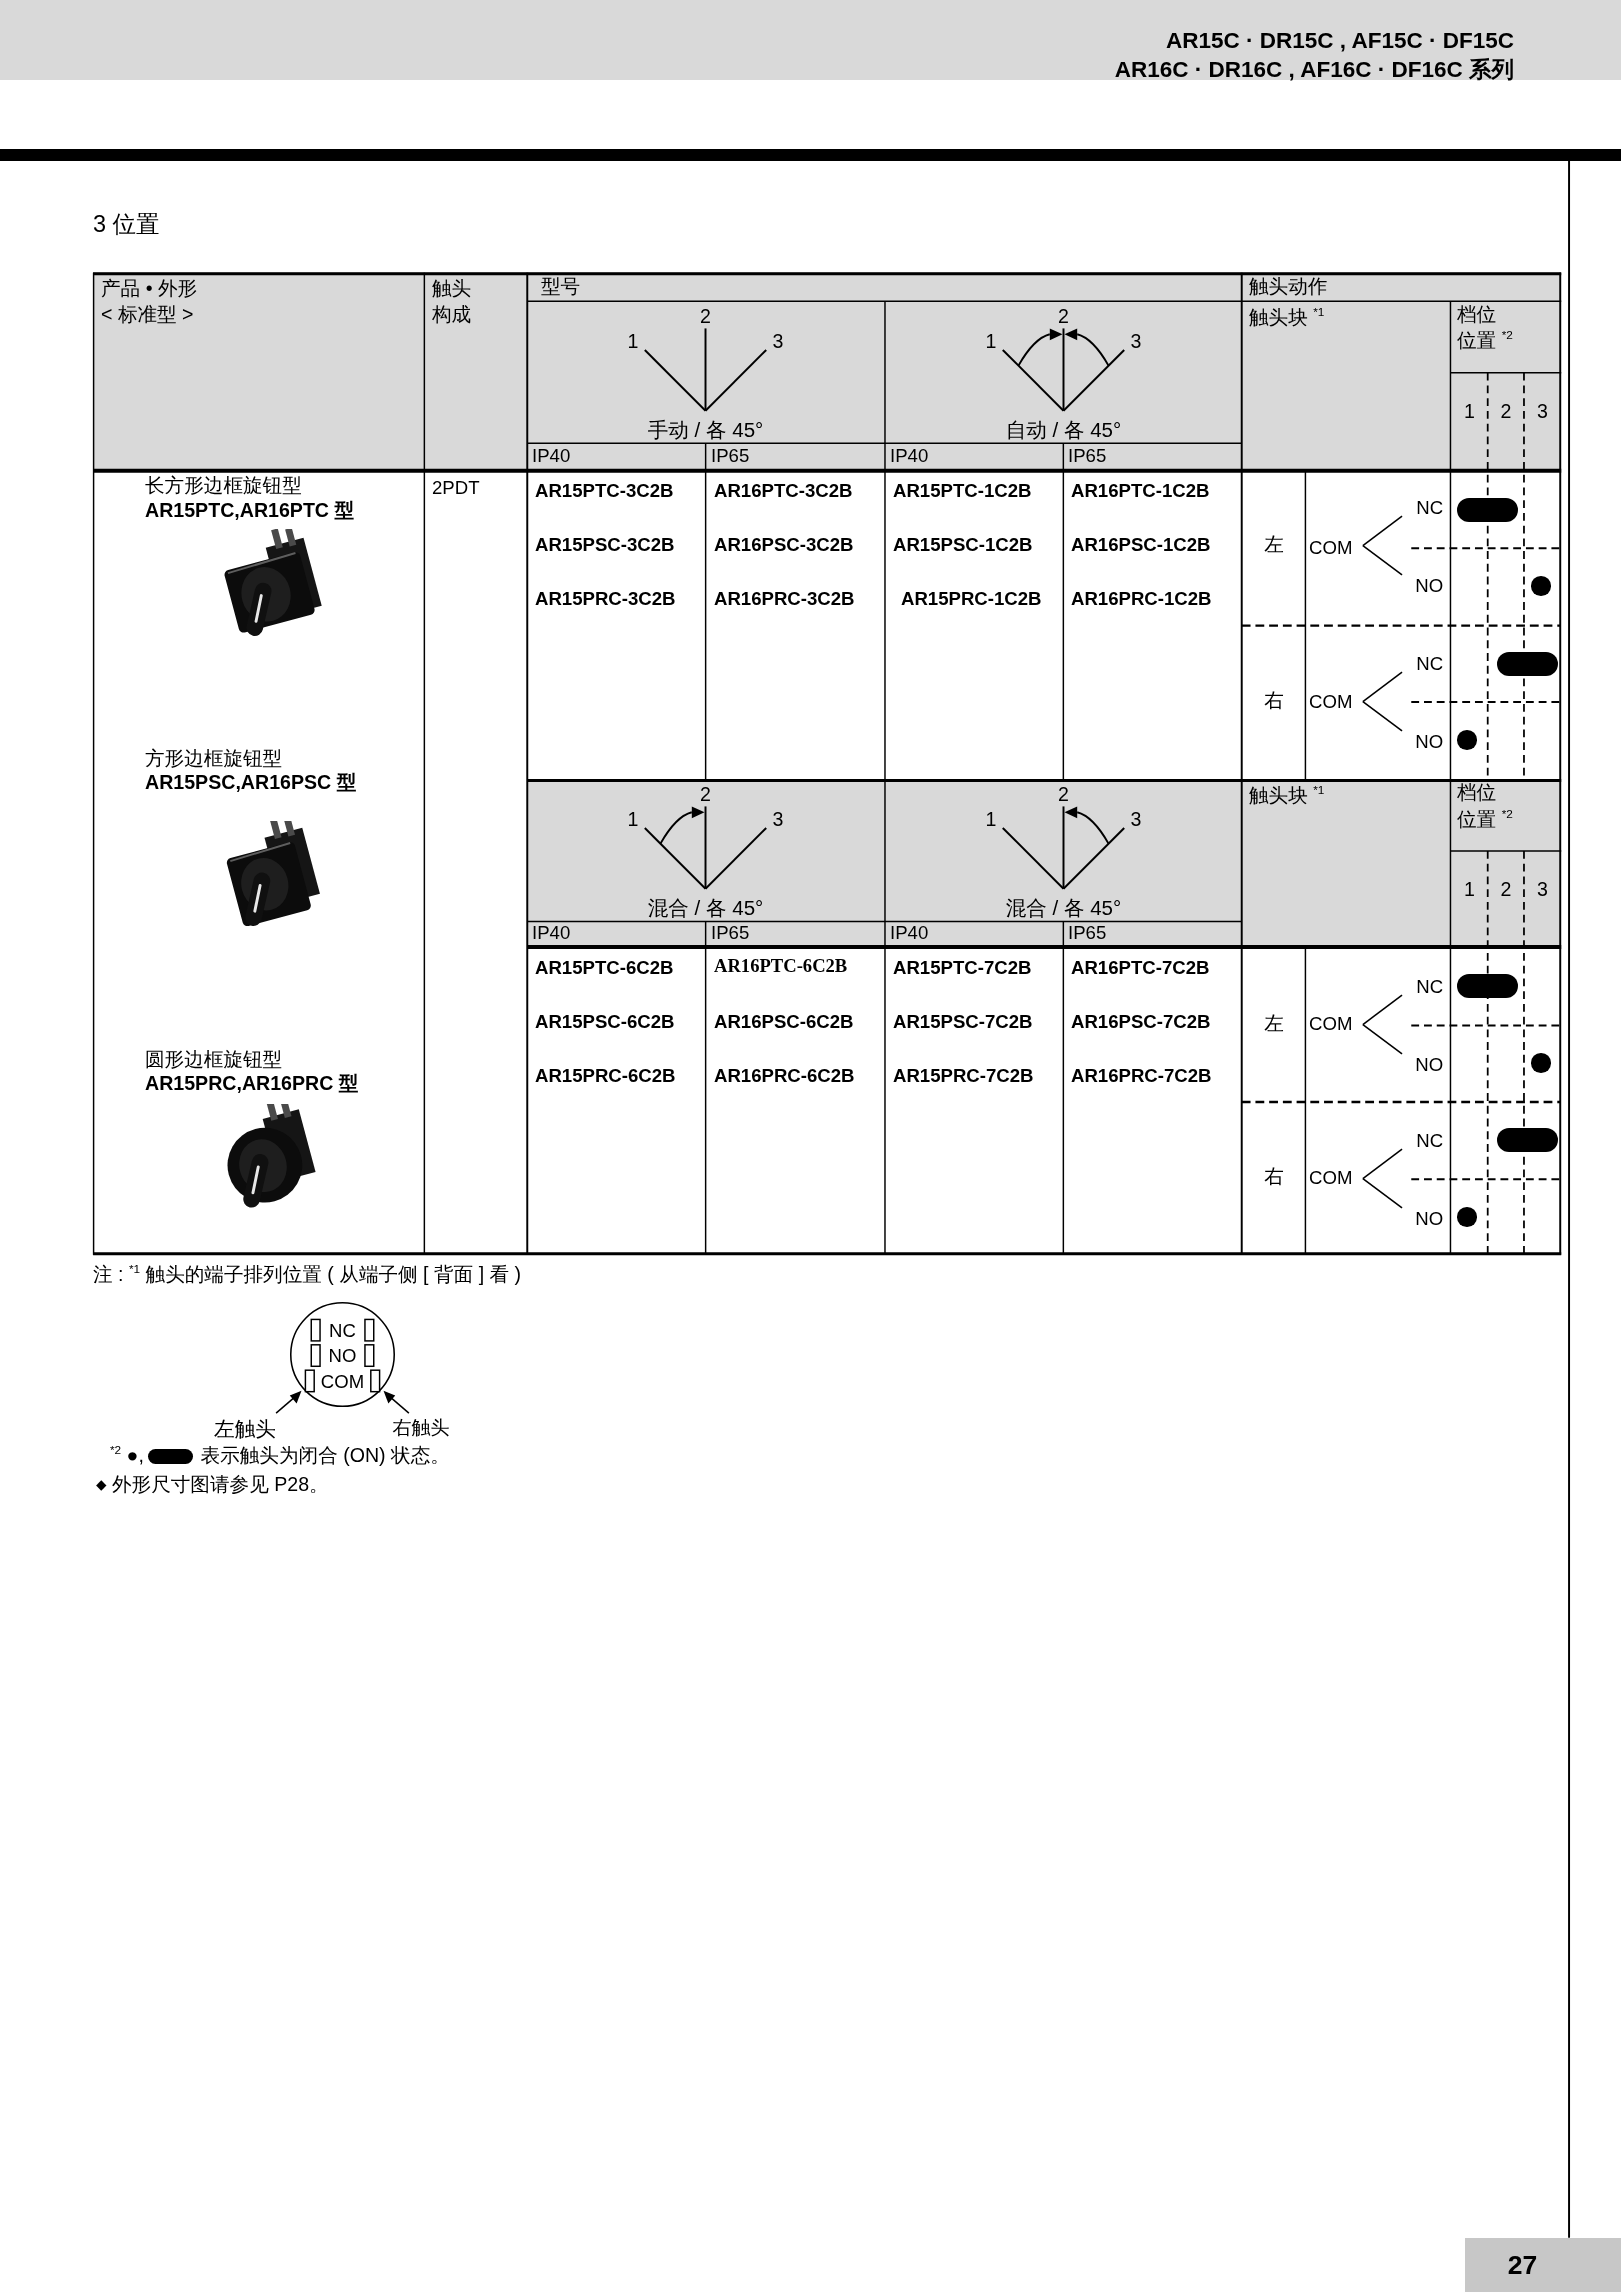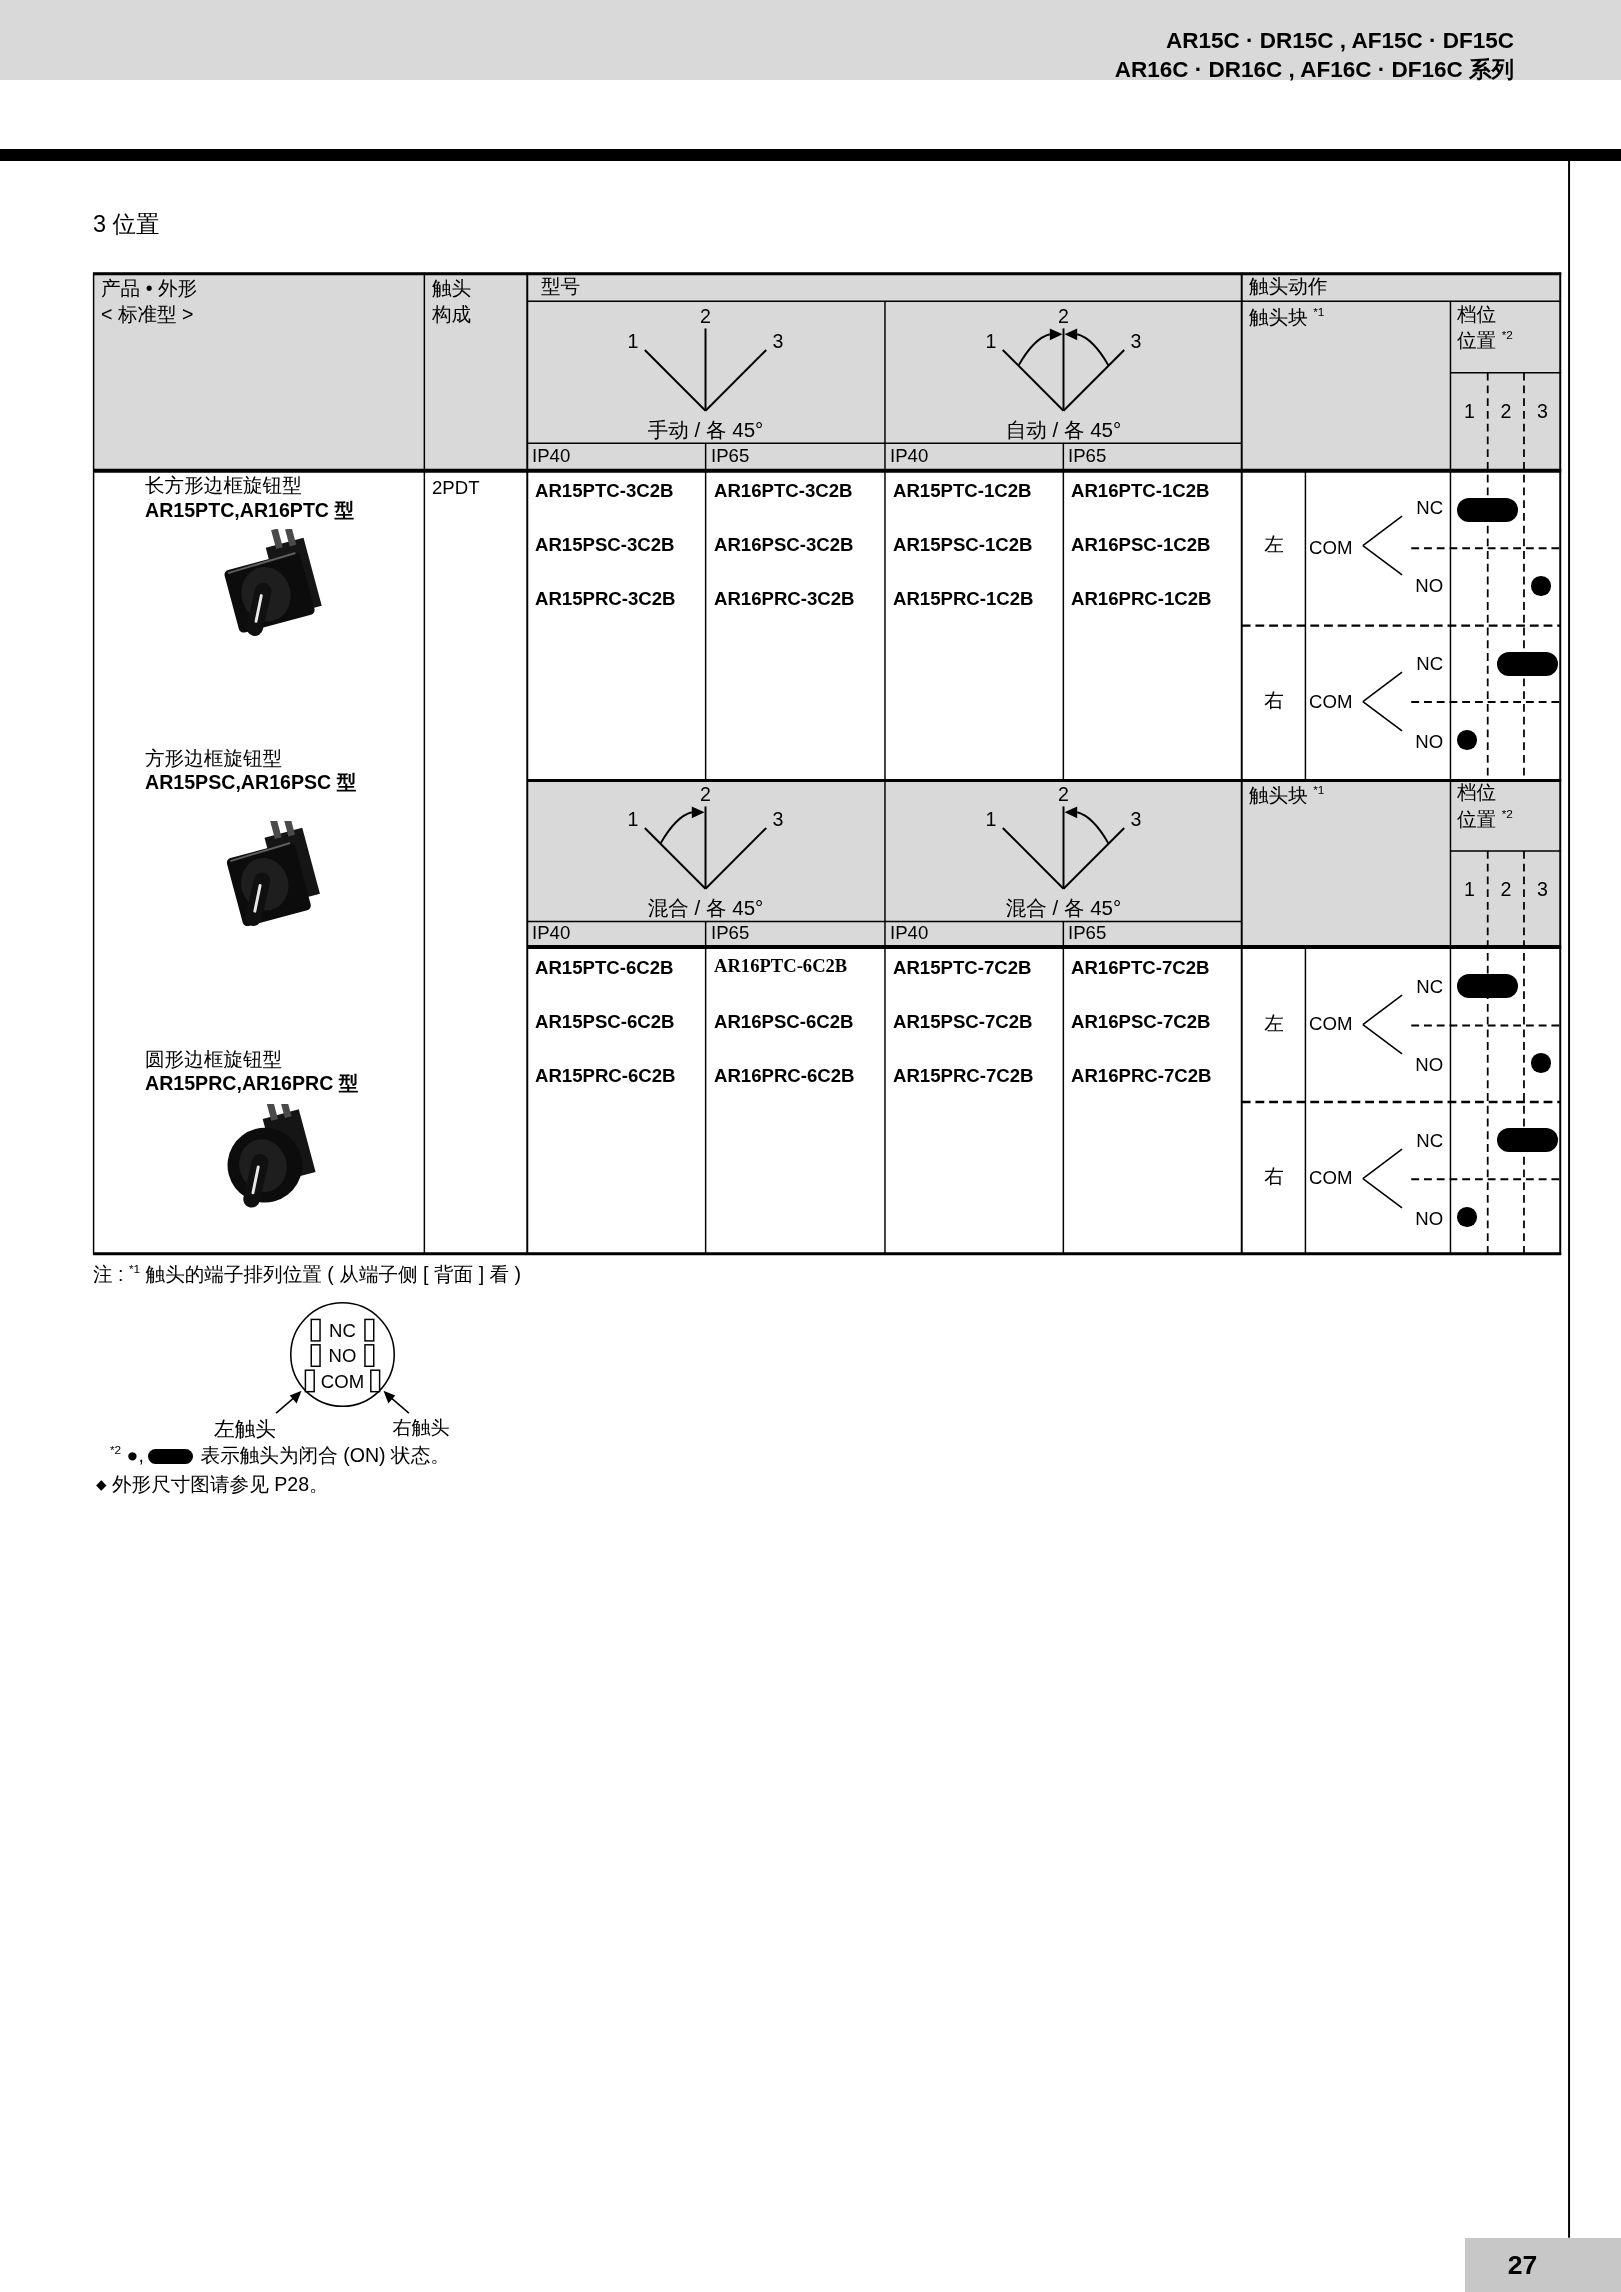--- a/index.html
+++ b/index.html
@@ -134,21 +134,21 @@
     <div class="abs s b" style="top:116px;">AR15PRC-3C2B</div>
   </div>
   <div class="abs" style="left:714px;top:472px;width:171px;">
     <div class="abs s b" style="top:7.8px;text-align:right;">AR16PTC-3C2B</div>
     <div class="abs s b" style="top:62px;">AR16PSC-3C2B</div>
     <div class="abs s b" style="top:116px;">AR16PRC-3C2B</div>
   </div>
   <div class="abs" style="left:893px;top:472px;width:171px;">
     <div class="abs s b" style="top:7.8px;">AR15PTC-1C2B</div>
     <div class="abs s b" style="top:62px;">AR15PSC-1C2B</div>
-    <div class="abs s b" style="top:116px;">AR15PRC-1C2B</div>
+    <div class="abs s b" style="top:116px;margin-left:8px;">AR15PRC-1C2B</div>
   </div>
   <div class="abs" style="left:1071px;top:472px;width:171px;">
     <div class="abs s b" style="top:7.8px;">AR16PTC-1C2B</div>
     <div class="abs s b" style="top:62px;">AR16PSC-1C2B</div>
     <div class="abs s b" style="top:116px;">AR16PRC-1C2B</div>
   </div>
 
   <svg class="abs" style="left:527px;top:779px;" width="358" height="142" viewBox="0 0 365 145">
     <g stroke="#000" stroke-width="2" fill="none">
       <line x1="182" y1="112" x2="120" y2="50"></line>

